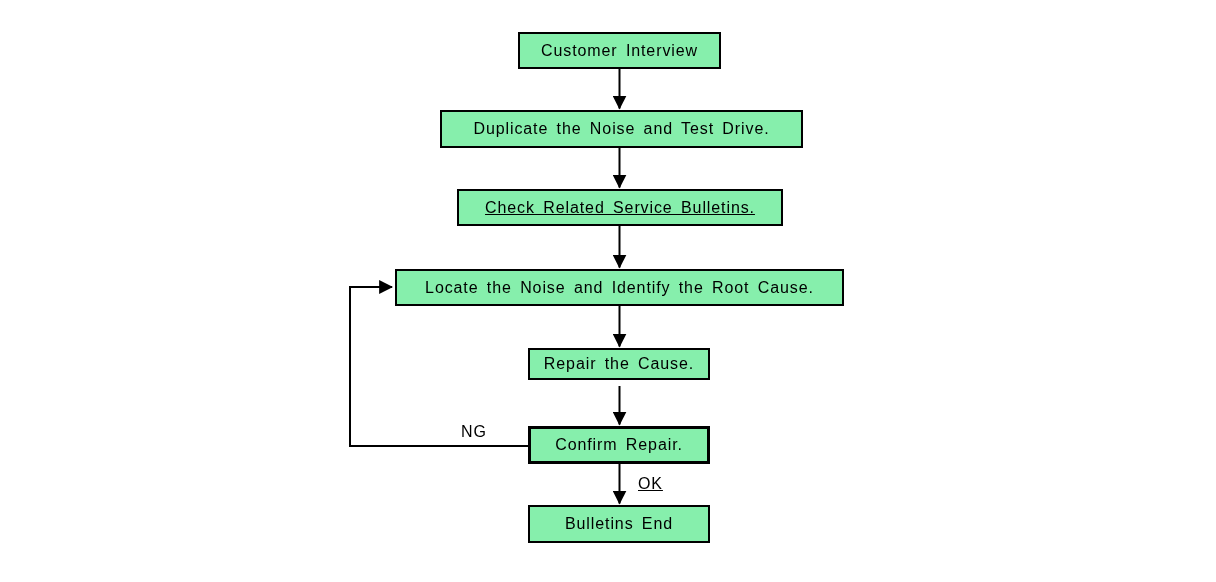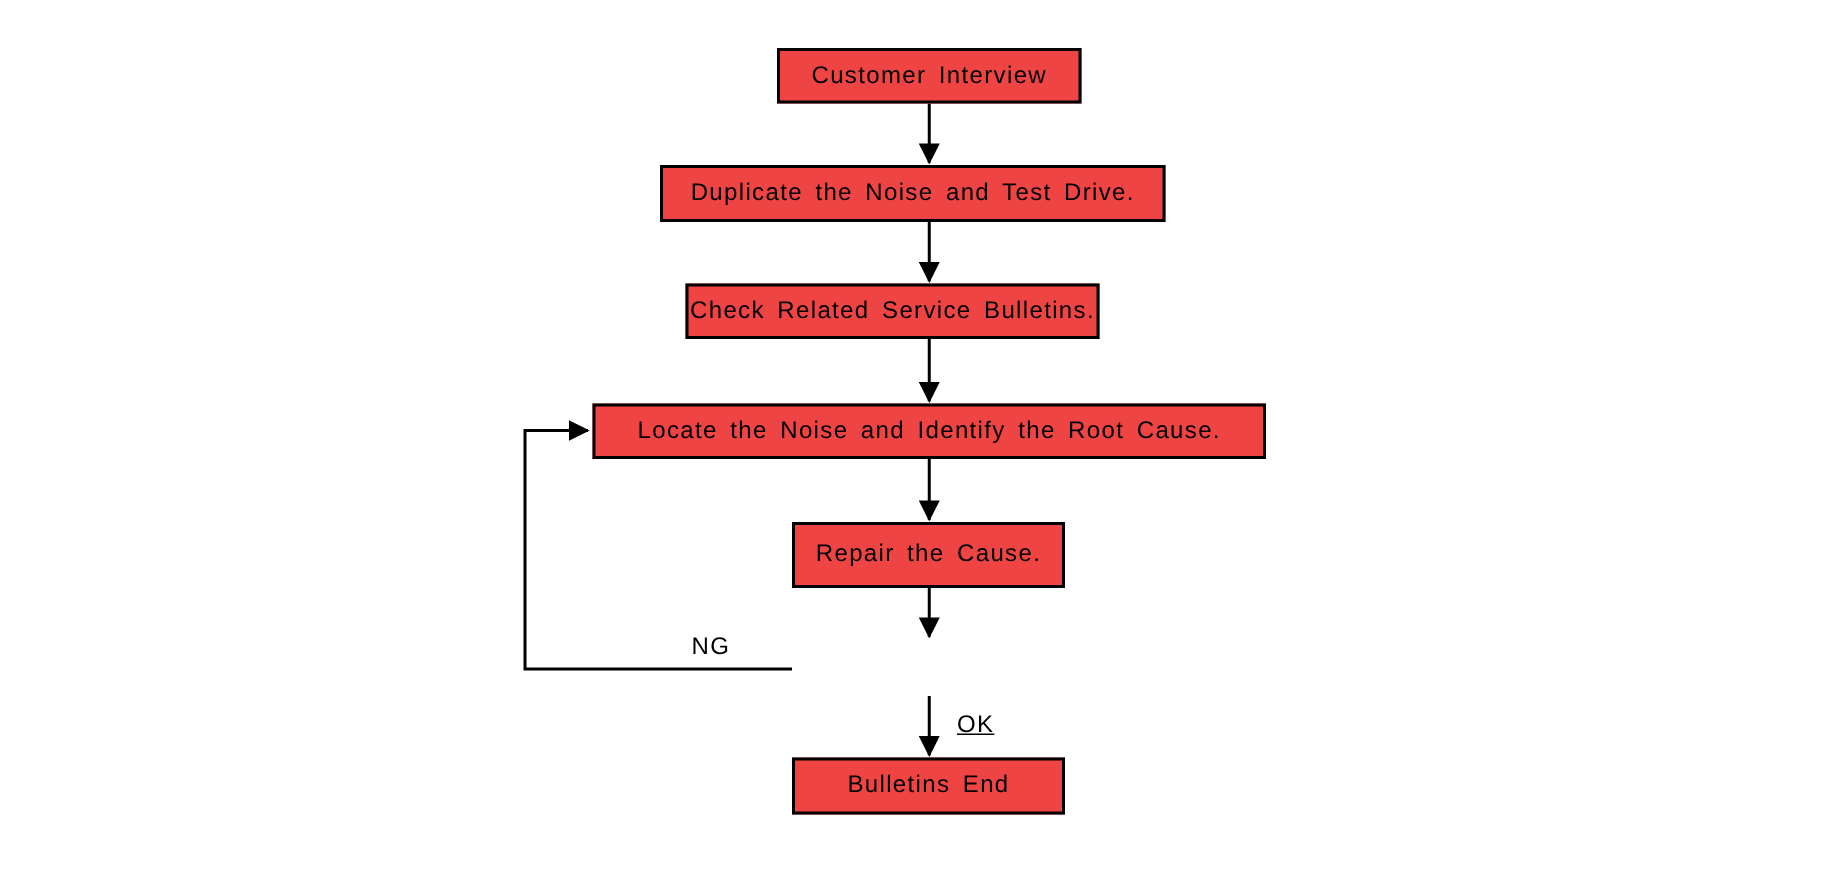--- a/index.html
+++ b/index.html
@@ -23,21 +23,21 @@
   #flow-svg {
     position: absolute;
     left: 0;
     top: 0;
     width: 1216px;
     height: 582px;
   }
   .node-box {
     position: absolute;
     box-sizing: border-box;
-    background: #ef4444;
+    background: #86efac;
     border: 2px solid #000000;
     display: flex;
     align-items: center;
     justify-content: center;
   }
   .node-box.emphasis {
     border-width: 3px;
   }
   .node-label {
     font-family: "Liberation Sans", sans-serif;
@@ -83,36 +83,39 @@
 
     <line x1="619.5" y1="464" x2="619.5" y2="503.5" stroke="#000000" stroke-width="2" marker-end="url(#arrow)"></line>
 
     <path d="M 528 446 L 350 446 L 350 287 L 392 287" fill="none" stroke="#000000" stroke-width="2" marker-end="url(#arrow)"></path>
   </svg>
 
   <div class="node-box" style="left:518px; top:32px; width:203px; height:37px;">
     <span class="node-label">Customer Interview</span>
   </div>
 
-  <div class="node-box" style="left:440px; top:110px; width:337px; height:38px;">
+  <div class="node-box" style="left:440px; top:110px; width:363px; height:38px;">
     <span class="node-label">Duplicate the Noise and Test Drive.</span>
   </div>
 
-  <div class="node-box" style="left:457px; top:189px; width:276px; height:37px;">
+  <div class="node-box" style="left:457px; top:189px; width:326px; height:37px;text-decoration:underline;">
     <span class="node-label">Check Related Service Bulletins.</span>
   </div>
 
   <div class="node-box" style="left:395px; top:269px; width:449px; height:37px;text-align:right;">
     <span class="node-label">Locate the Noise and Identify the Root Cause.</span>
   </div>
 
-  <div class="node-box" style="left:528px; top:348px; width:182px; height:44px;">
+  <div class="node-box" style="left:528px; top:348px; width:182px; height:32px;">
     <span class="node-label">Repair the Cause.</span>
   </div>
 
+  <div class="node-box emphasis" style="left:528px; top:426px; width:182px; height:38px;">
+    <span class="node-label">Confirm Repair.</span>
+  </div>
 
   <div class="node-box" style="left:528px; top:505px; width:182px; height:38px;">
     <span class="node-label">Bulletins End</span>
   </div>
 
   <div class="edge-label" style="left:461px; top:424px;">NG</div>
 
   <div class="edge-label" style="left:638px; top:476px;text-decoration:underline;">OK</div>
 
 </div>

